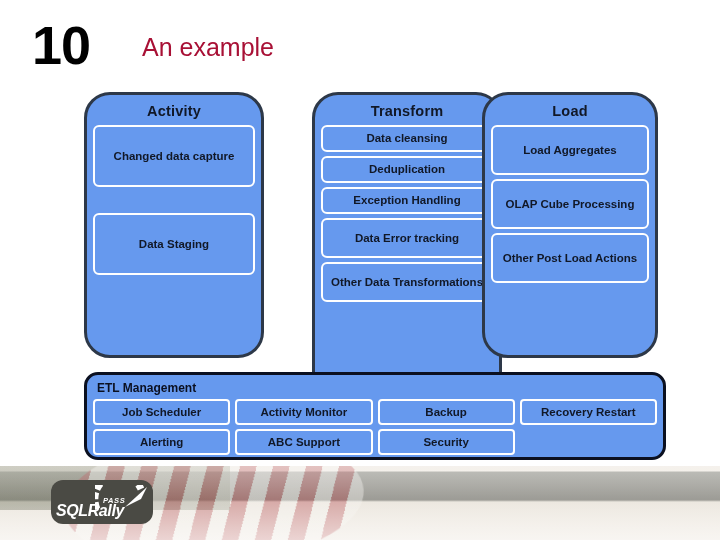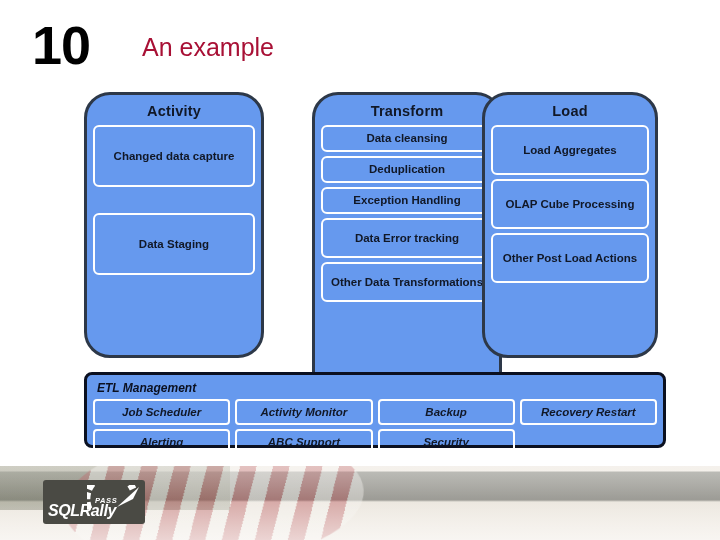--- a/index.html
+++ b/index.html
@@ -108,27 +108,26 @@
   
   #column-load .phase-item { height: 50px; }
   #column-load .phase-item + .phase-item { margin-top: 4px; }
 
   
   #etl-management {
     position: absolute;
     left: 84px;
     top: 372px;
     width: 582px;
-    height: 76px;
+    height: 88px;
     background: #6699ee;
     border: 3px solid #0b1020;
-    border-radius: 8px;
+    border-radius: 14px;
     box-sizing: border-box;
     padding: 4px 6px 6px 6px;
-    font-style: italic;
   }
   #etl-management-title {
     font-size: 12px;
     font-weight: bold;
     color: #0b1020;
     margin: 2px 0 4px 4px;
   }
   #etl-management-grid {
     display: grid;
     grid-template-columns: repeat(4, 1fr);
@@ -196,26 +195,26 @@
   #footer-haze {
     position: absolute;
     inset: 0;
     background: linear-gradient(to bottom,
       rgba(255,255,255,0.35) 0%,
       rgba(255,255,255,0.12) 45%,
       rgba(255,255,255,0.55) 100%);
   }
   #footer-logo {
     position: absolute;
-    left: 43px;
+    left: 51px;
     top: 14px;
     width: 102px;
     height: 44px;
     background: #4a4a44;
-    border-radius: 3px;
+    border-radius: 12px;
     overflow: hidden;
   }
   #footer-logo-swoosh {
     position: absolute;
     left: 44px;
     top: 5px;
     width: 54px;
     height: 26px;
   }
   #footer-logo-pass {

